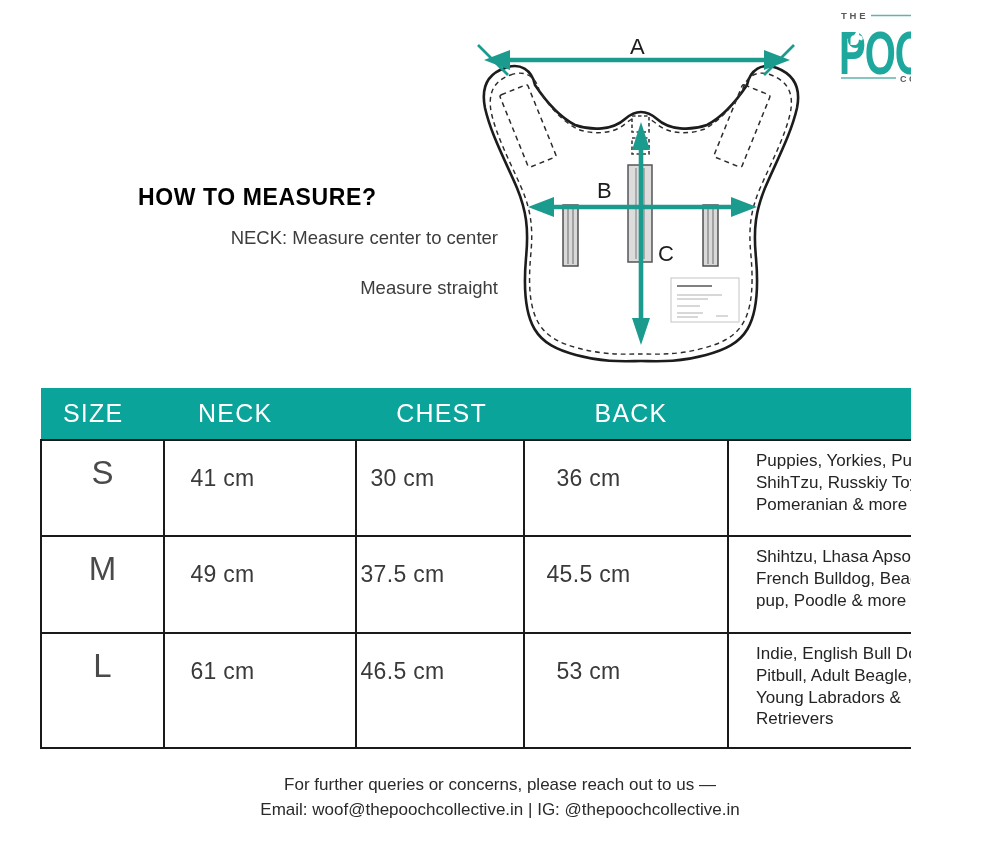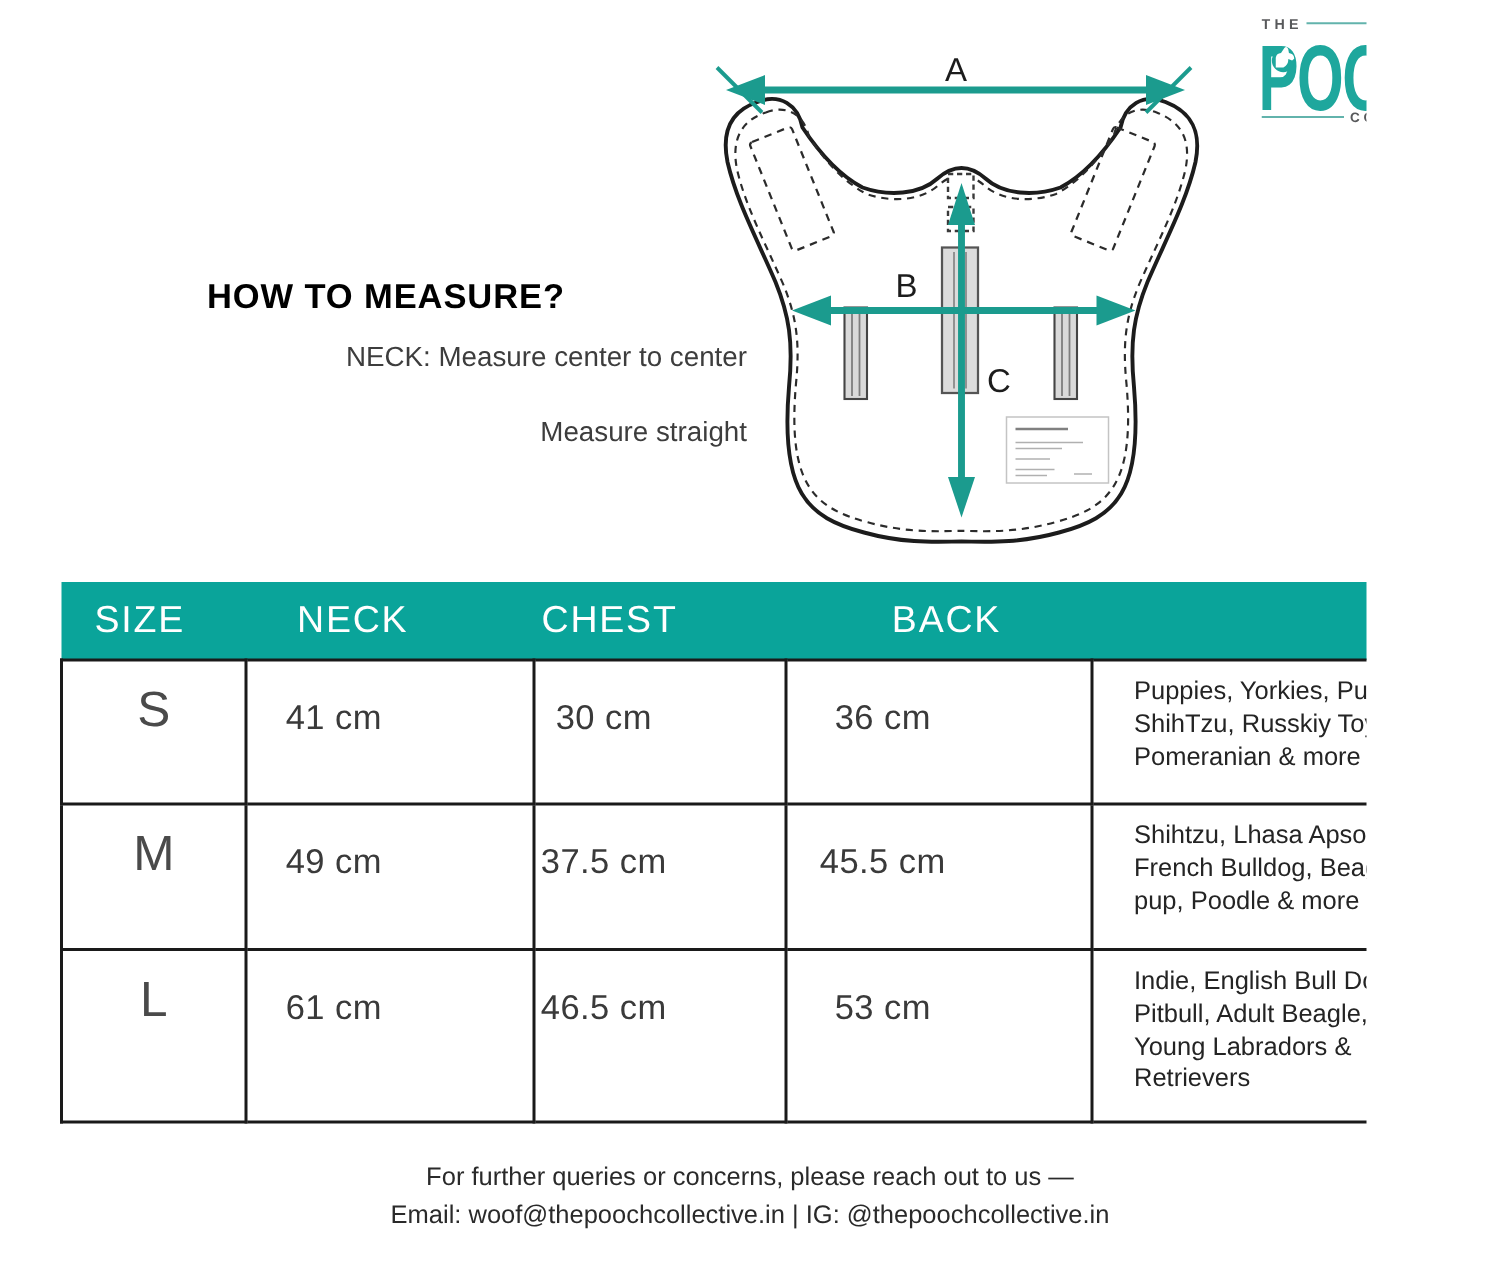--- a/index.html
+++ b/index.html
@@ -49,21 +49,21 @@
   
   .size-table-wrap{position:absolute;left:40px;top:388px;}
   table.size-table{border-collapse:collapse;table-layout:fixed;width:918px;}
   .size-table thead th{
     background:var(--header-teal);border:none;height:52px;
     color:#ffffff;font-size:25px;font-weight:normal;letter-spacing:1.2px;
     text-align:left;vertical-align:middle;padding:2px;
   }
   .size-table thead th:nth-child(1){padding-left:22px;}
   .size-table thead th:nth-child(2){padding-left:34px;}
-  .size-table thead th:nth-child(3){padding-left:5px;}
+  .size-table thead th:nth-child(3){padding-left:5px;text-align:center;}
   .size-table thead th:nth-child(4){padding-left:12px;text-align:center;}
   .size-table tbody td{border:2px solid var(--table-border);vertical-align:top;background:#ffffff;}
   .size-table tbody tr:nth-child(1){height:96px;}
   .size-table tbody tr:nth-child(2){height:97px;}
   .size-table tbody tr:nth-child(3){height:115px;}
   td.cell-size{text-align:center;font-size:33px;font-weight:400;color:#4a4a4a;padding-top:13px;}
   td.cell-neck,td.cell-chest,td.cell-back{
     text-align:center;font-size:23px;color:#3a3a3a;padding-top:24px;padding-right:76px;letter-spacing:.3px;
   }
   td.cell-breeds{font-size:17px;line-height:1.28;color:#242424;padding:9px 6px 0 27px;border-radius:15px;}

